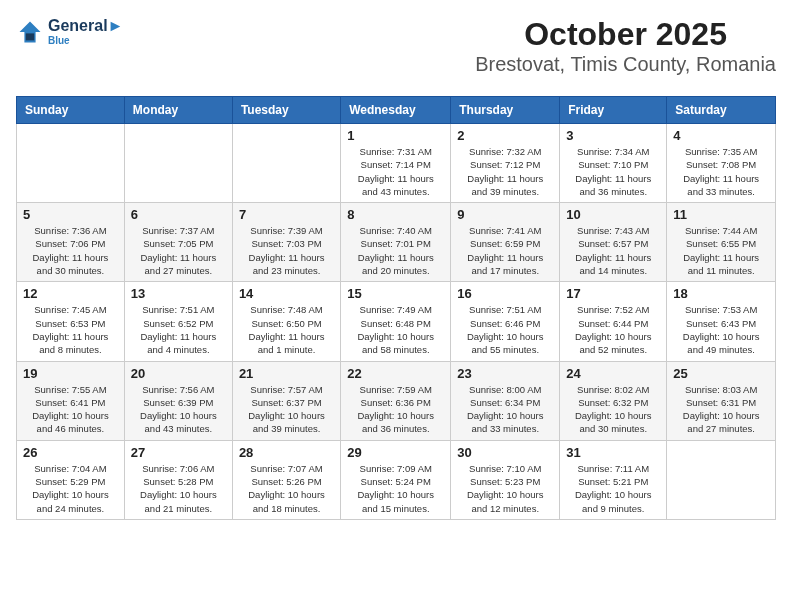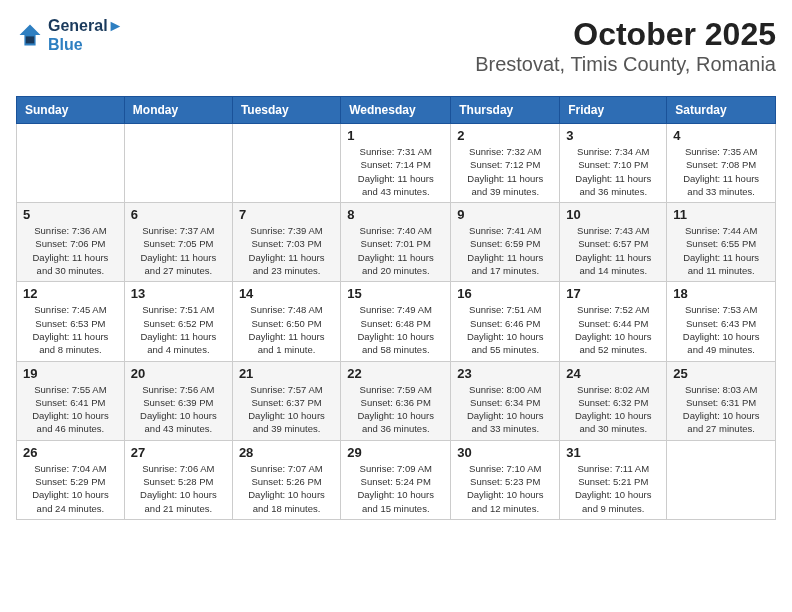--- a/index.html
+++ b/index.html
@@ -19,21 +19,21 @@
     .logo {
       display: flex;
       align-items: center;
     }
     .logo-icon {
       width: 28px;
       height: 28px;
       margin-right: 4px;
     }
     .title-area {
-      text-align: right;
+      text-align: center;
     }
     .month-title {
       font-size: 32px;
       font-weight: bold;
       color: #222;
     }
     .subtitle {
       font-size: 20px;
       color: #555;
     }
@@ -86,21 +86,21 @@
 
 <div class="header">
   <div class="logo">
     <svg class="logo-icon" viewBox="0 0 40 40">
       <rect x="0" y="0" width="40" height="40" fill="#fff"></rect>
       <polygon points="20,5 35,20 28,20 28,35 12,35 12,20 5,20" fill="#2e7fc1"></polygon>
       <rect x="14" y="22" width="12" height="10" fill="#1a3a5c"></rect>
     </svg>
     <div>
       <div style="font-size:16px;font-weight:bold;color:#1a3a5c;line-height:1.2;">General<span style="color:#2e7fc1;">►</span></div>
-      <div style="font-size:16px;font-weight:bold;color:#2e7fc1;line-height:1.2;">Blue</div>
+      <div style="font-size:10px;font-weight:bold;color:#2e7fc1;line-height:1.2;">Blue</div>
     </div>
   </div>
   <div class="title-area">
     <div class="month-title">October 2025</div>
     <div class="subtitle">Brestovat, Timis County, Romania</div>
   </div>
 </div>
 
 <table class="calendar">
   <thead>

